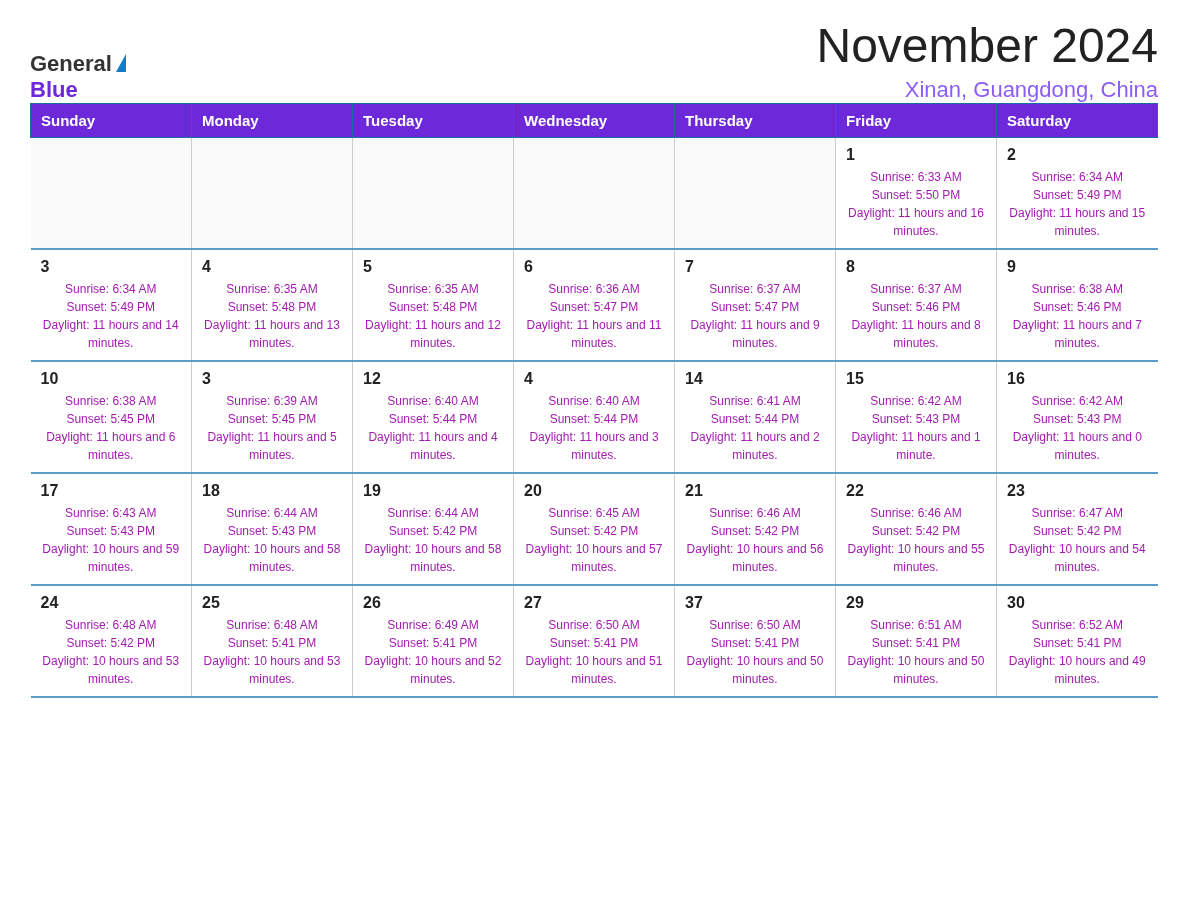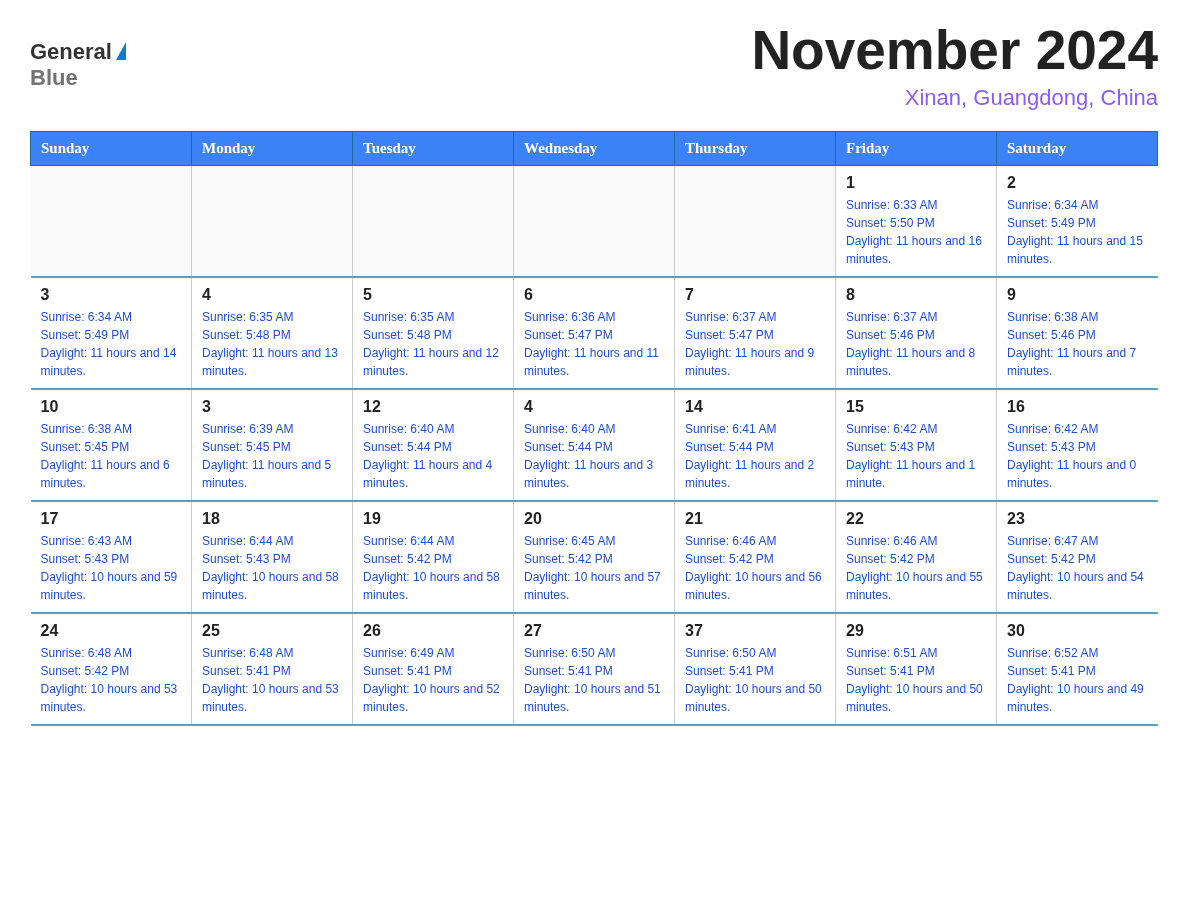--- a/index.html
+++ b/index.html
@@ -5,22 +5,21 @@
     * { box-sizing: border-box; margin: 0; padding: 0; }
     body {
       font-family: Arial, sans-serif;
       background: #fff;
       color: #333;
       padding: 20px 30px;
     }
     .header {
       display: flex;
       justify-content: space-between;
-      align-items: center;
-      margin-bottom: 20px;
+      align-items: flex-end;
     }
     .logo {
       display: flex;
       flex-direction: column;
       align-items: flex-start;
     }
     .logo-top {
       display: flex;
       align-items: center;
     }
@@ -33,45 +32,44 @@
       width: 0;
       height: 0;
       border-left: 10px solid transparent;
       border-bottom: 18px solid #1a7abf;
       margin-left: 4px;
       margin-bottom: 2px;
     }
     .logo-bottom {
       font-size: 22px;
       font-weight: bold;
-      color: #737373;
+      color: #6d28d9;
       margin-left: 0;
     }
     .title-area {
       text-align: right;
     }
     .month-title {
-      font-size: 55px;
-      font-weight: bold;
+      font-size: 48px;
+      font-weight: normal;
       color: #222;
       line-height: 1.1;
     }
     .location-title {
       font-size: 22px;
       color: #8b5cf6;
       margin-top: 4px;
     }
     table {
       width: 100%;
       border-collapse: collapse;
       table-layout: fixed;
     }
     thead tr {
-      background-color: #3b82f6;
-      font-family: Liberation Serif, serif;
+      background-color: #6d28d9;
     }
     thead th {
       color: #fff;
       font-size: 15px;
       font-weight: bold;
       padding: 8px 10px;
       text-align: left;
       border: 1px solid #1a6e9e;
     }
     tbody tr {
@@ -91,22 +89,23 @@
     }
     .day-num {
       font-size: 16px;
       font-weight: bold;
       color: #222;
       display: block;
       margin-bottom: 4px;
     }
     .day-info {
       font-size: 12px;
-      color: #1d4ed8;
+      color: #a21caf;
       line-height: 1.5;
+      text-align: center;
     }
     .empty-cell {
       background: #f9f9f9;
     }
   </style>
 </head>
 <body>
 
 <div class="header">
   <div class="logo">

